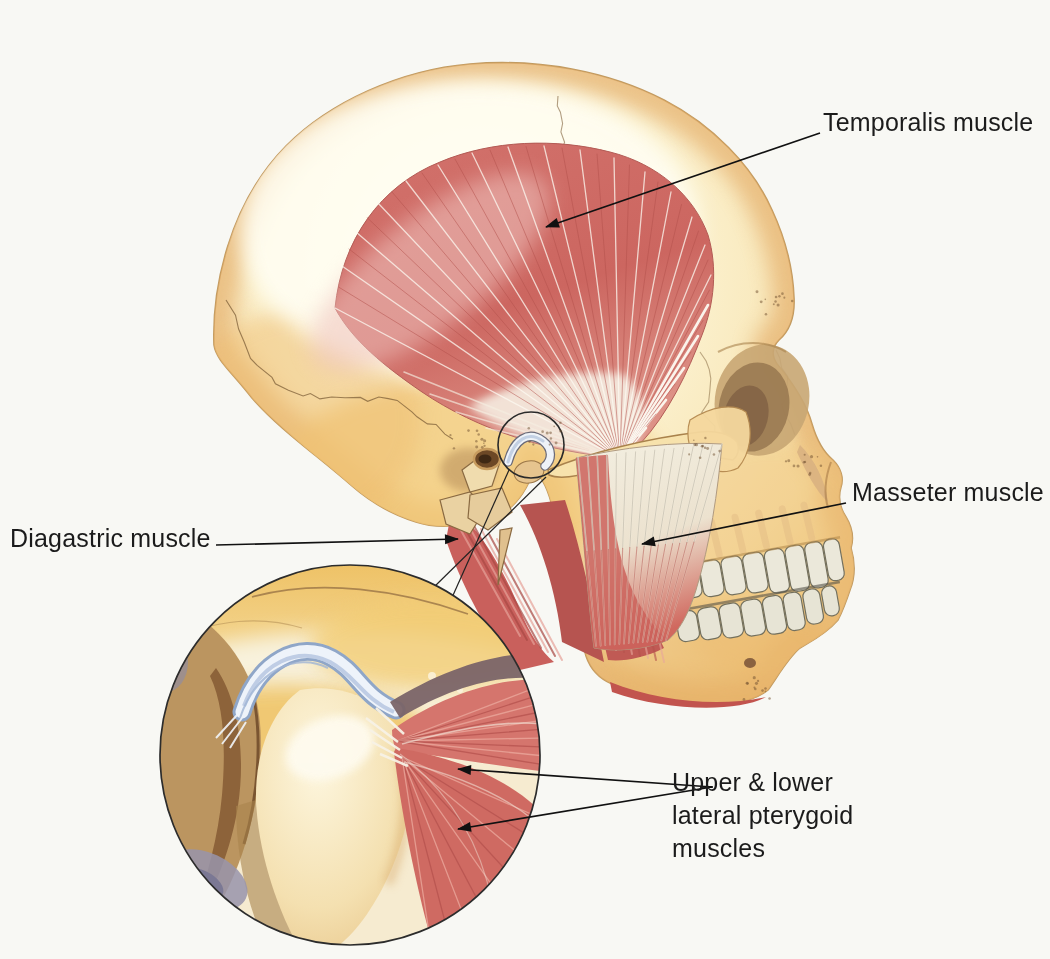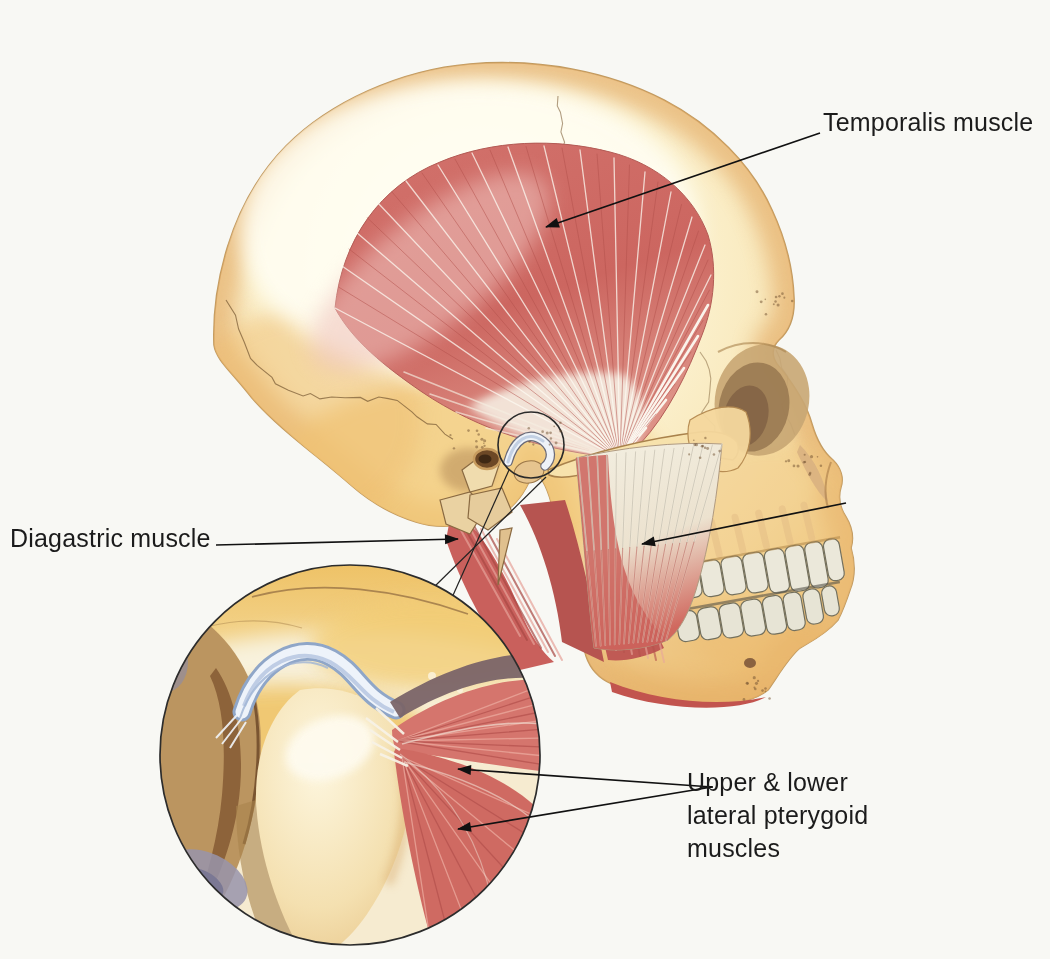--- a/index.html
+++ b/index.html
@@ -441,18 +441,19 @@
     <line x1="820" y1="133" x2="546" y2="227" marker-end="url(#ah)"></line>
     <line x1="846" y1="503" x2="642" y2="544" marker-end="url(#ah)"></line>
     <line x1="216" y1="545" x2="458" y2="539" marker-end="url(#ah)"></line>
     <line x1="712" y1="787" x2="458" y2="769" marker-end="url(#ah)"></line>
     <line x1="712" y1="787" x2="458" y2="829" marker-end="url(#ah)"></line>
     <line x1="700" y1="787" x2="713" y2="787"></line>
   </g>
 </svg>
 
 <div class="fig-label" style="left:823px;top:106px;">Temporalis muscle</div>
+<div class="fig-label" style="left:852px;top:476px;">Masseter muscle</div>
 <div class="fig-label" style="left:10px;top:522px;">Diagastric muscle</div>
-<div class="fig-label" style="left:672px;top:766px;margin-left:15px;">Upper &amp; lower
+<div class="fig-label" style="left:672px;top:766px;">Upper &amp; lower
 lateral pterygoid
 muscles</div>
 
 </div>
 
 </body></html>

